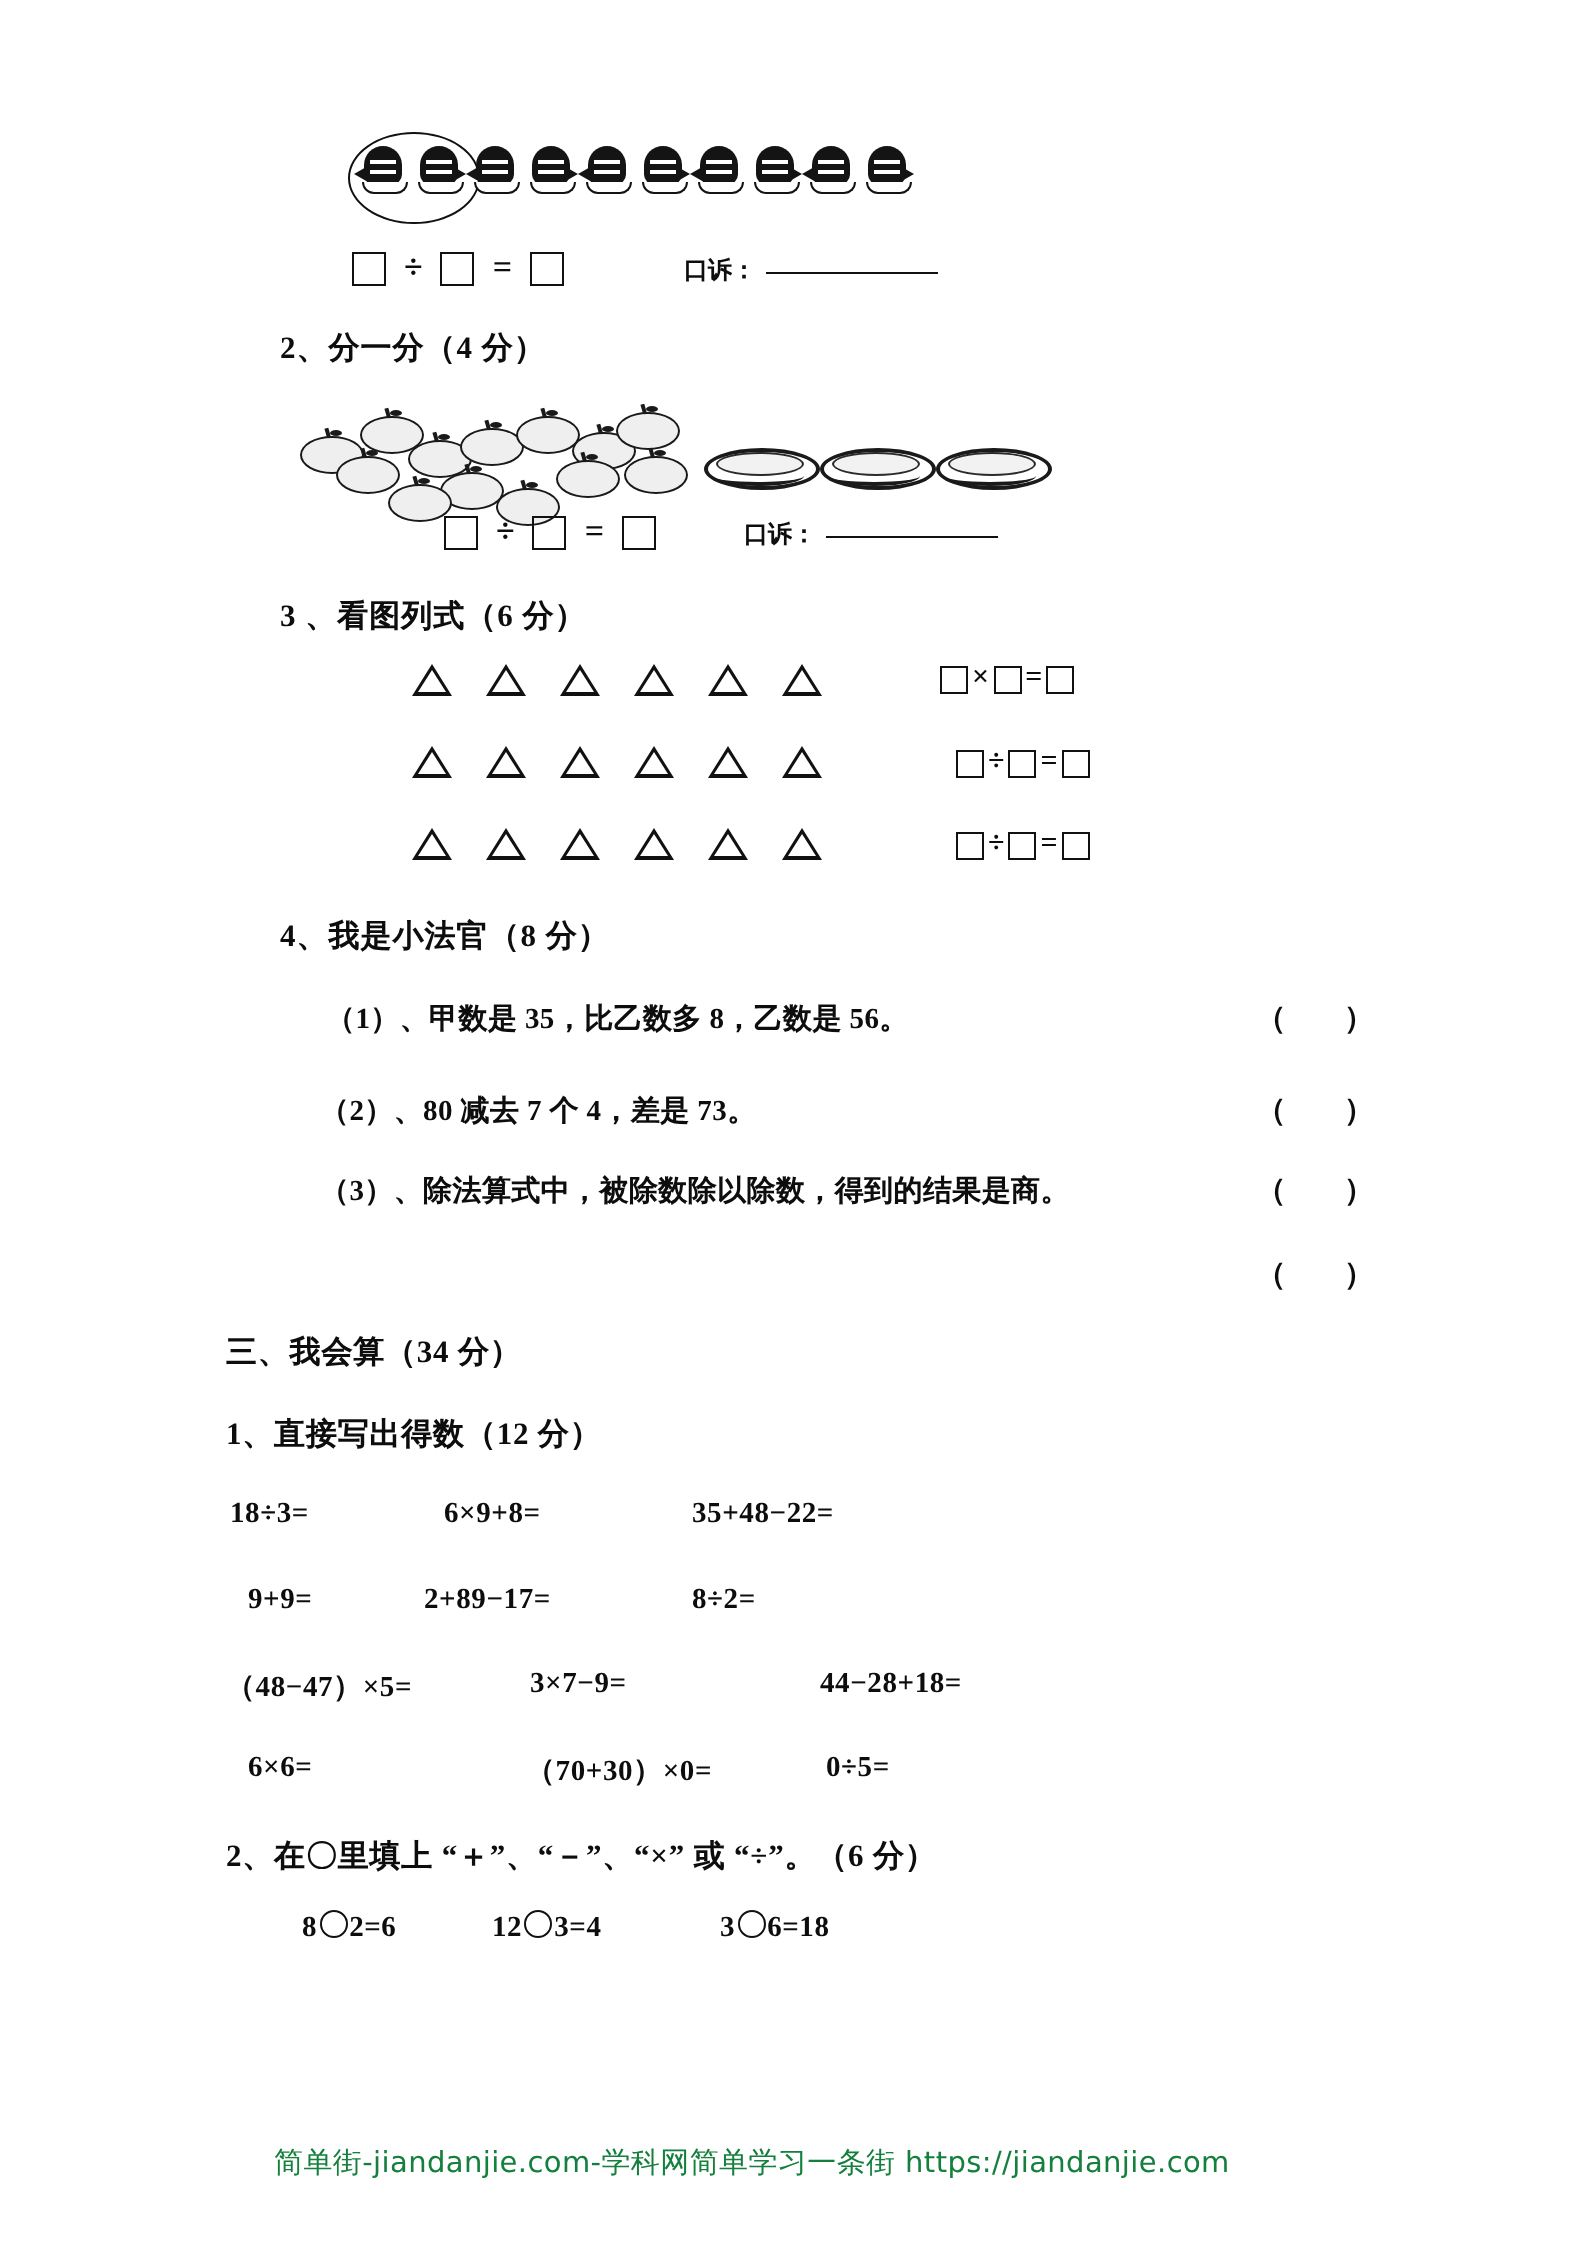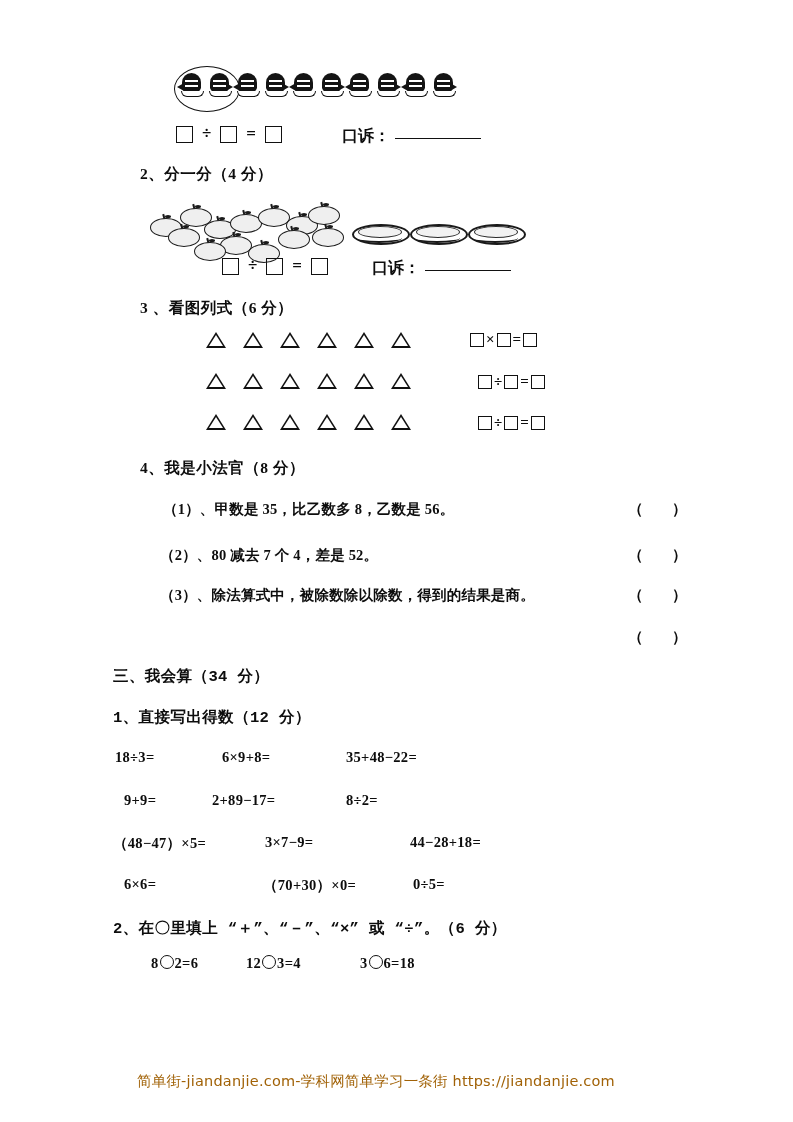--- a/index.html
+++ b/index.html
@@ -8,21 +8,21 @@
     background:#ffffff;
     font-family:"Liberation Serif", "DejaVu Serif", serif;
     color:#0d0d0d;
     position:relative;
     overflow:hidden;
   }
   .page { position:relative; width:793px; height:1122px; }
 
   
   .hd {
-    font-family:Liberation Mono, monospace;
+    font-family:Liberation Serif, serif;
     font-weight:bold;
     font-size:15.5px;
     letter-spacing:0.4px;
     white-space:nowrap;
   }
   .sec-hd { font-size:15.5px; font-weight:bold; white-space:nowrap; letter-spacing:0.5px; }
   .tf-line {
     font-size:14.5px; font-weight:bold; white-space:nowrap; letter-spacing:0.2px;
   }
   .paren { font-size:15px; font-weight:bold; letter-spacing:7px; }
@@ -36,21 +36,21 @@
     display:inline-block; width:17px; height:17px;
     border:1.6px solid #111; box-sizing:border-box;
   }
   .sqr-sm {
     display:inline-block; width:14px; height:14px;
     border:1.6px solid #111; box-sizing:border-box;
     vertical-align:-1px;
   }
   .op { display:inline-block; font-size:17px; font-weight:bold; margin:0 9px; }
   .op-tight { display:inline-block; font-size:15px; font-weight:bold; margin:0 2px; }
-  .kj { font-size:16px; font-weight:bold; margin-left:4px; }
+  .kj { font-size:12px; font-weight:bold; margin-left:4px; }
   .uline {
     display:inline-block; width:86px; border-bottom:1.6px solid #111;
     height:1px; vertical-align:2px; margin-left:1px;
   }
 
   
   .birds { display:flex; align-items:flex-end; }
   .bird { position:relative; width:26px; height:30px; margin-right:2px; }
   .bird .body {
     position:absolute; left:4px; top:3px; width:19px; height:19px;
@@ -132,21 +132,21 @@
   .circ {
     display:inline-block; width:14px; height:14px;
     border:1.7px solid #111; border-radius:50%;
     box-sizing:border-box; vertical-align:-1px; margin:0 1px;
   }
 
   
   .footer {
     position:absolute; left:137px; top:1072px;
     font-family:"DejaVu Sans","Liberation Sans",sans-serif;
-    font-size:14.5px; color:#a16207; white-space:nowrap;
+    font-size:14.5px; color:#15803d; white-space:nowrap;
     letter-spacing:0.2px;
   }
 </style>
 </head>
 <body>
 
 <div class="page">
 
   <div class="abs" style="left:178px; top:70px;">
     <div class="birds">
@@ -383,21 +383,21 @@
     <span class="sqr-sm"></span>
     <span class="op-tight">=</span>
     <span class="sqr-sm"></span>
   </div>
 
   <div class="abs sec-hd" style="left:140px; top:458px;">4、我是小法官（8 分）</div>
 
   <div class="abs tf-line" style="left:163px; top:500px;">（1）、甲数是 35，比乙数多 8，乙数是 56。</div>
   <div class="abs paren" style="left:628px; top:500px;">（　）</div>
 
-  <div class="abs tf-line" style="left:160px; top:546px;">（2）、80 减去 7 个 4，差是 52。</div>
+  <div class="abs tf-line" style="left:160px; top:546px;">（2）、80 减去 7 个 4，差是 73。</div>
   <div class="abs paren" style="left:628px; top:546px;">（　）</div>
 
   <div class="abs tf-line" style="left:160px; top:586px;">（3）、除法算式中，被除数除以除数，得到的结果是商。</div>
   <div class="abs paren" style="left:628px; top:586px;">（　）</div>
 
   <div class="abs paren" style="left:628px; top:628px;">（　）</div>
 
   <div class="abs hd" style="left:113px; top:666px;">三、我会算（34 分）</div>
 
   <div class="abs hd" style="left:113px; top:707px;">1、直接写出得数（12 分）</div>

